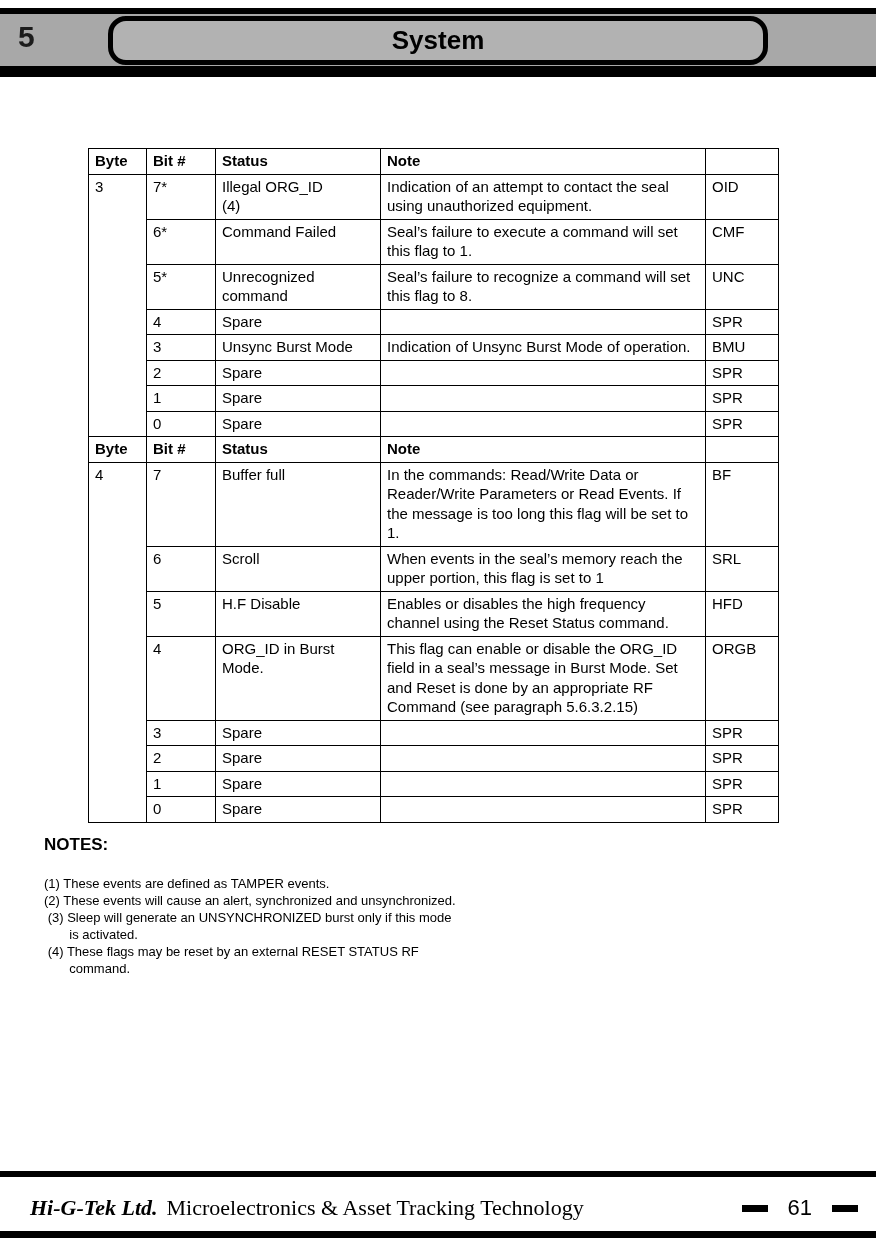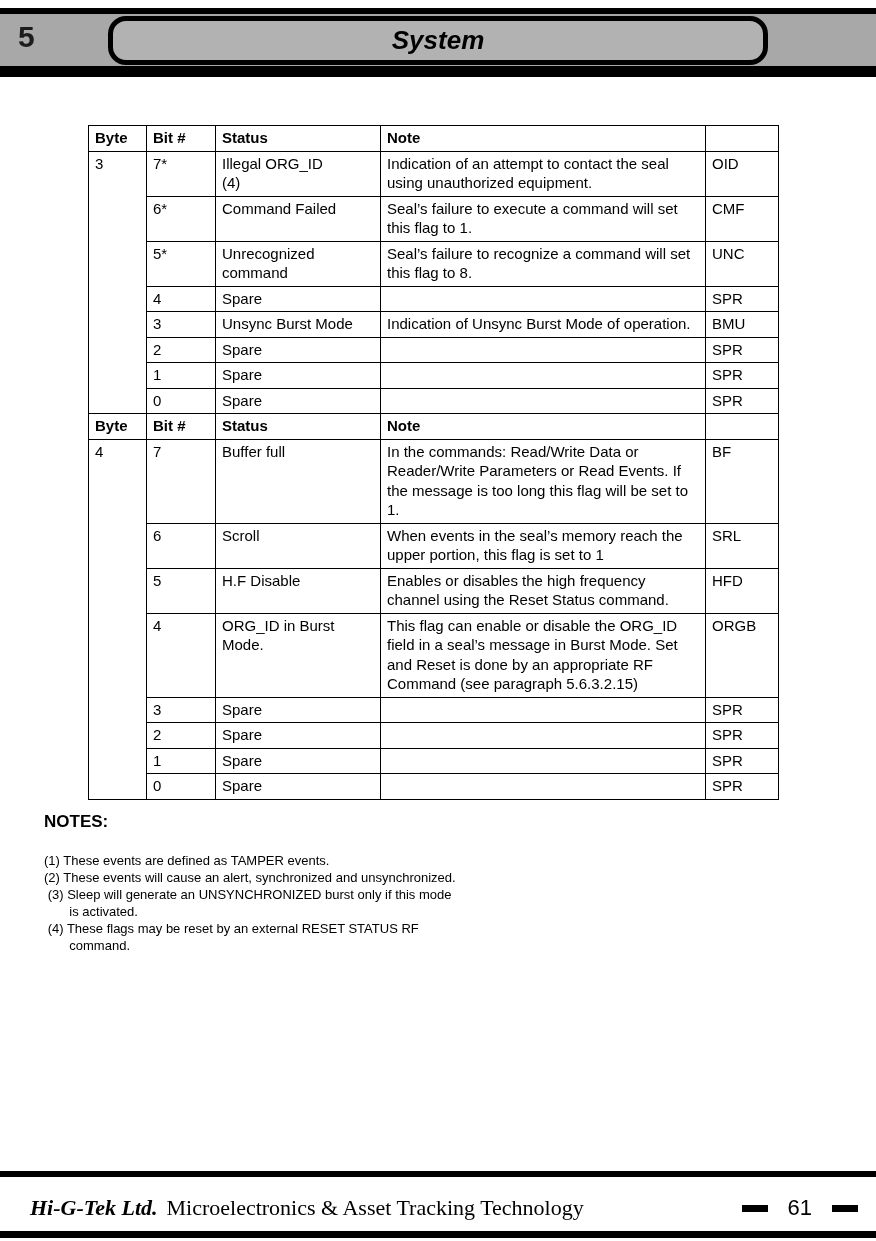--- a/index.html
+++ b/index.html
@@ -34,28 +34,27 @@
   .title-box {
     width: 660px;
     border: 5px solid #000;
     border-radius: 18px;
     background: #b2b2b2;
     text-align: center;
     font-size: 26px;
     font-weight: bold;
     padding: 4px 0;
     box-sizing: border-box;
-    font-style: italic;
   }
   .header-rule { height: 11px; background: #000; }
 
   
   .data-table {
     border-collapse: collapse;
-    margin: 48px 0 0 88px;
+    margin: 71px 0 0 88px;
     width: 690px;
     font-size: 15px;
     table-layout: fixed;
   }
   .data-table th, .data-table td {
     border: 1px solid #000;
     padding: 2px 6px 3px 6px;
     vertical-align: top;
     text-align: left;
     line-height: 1.3;

